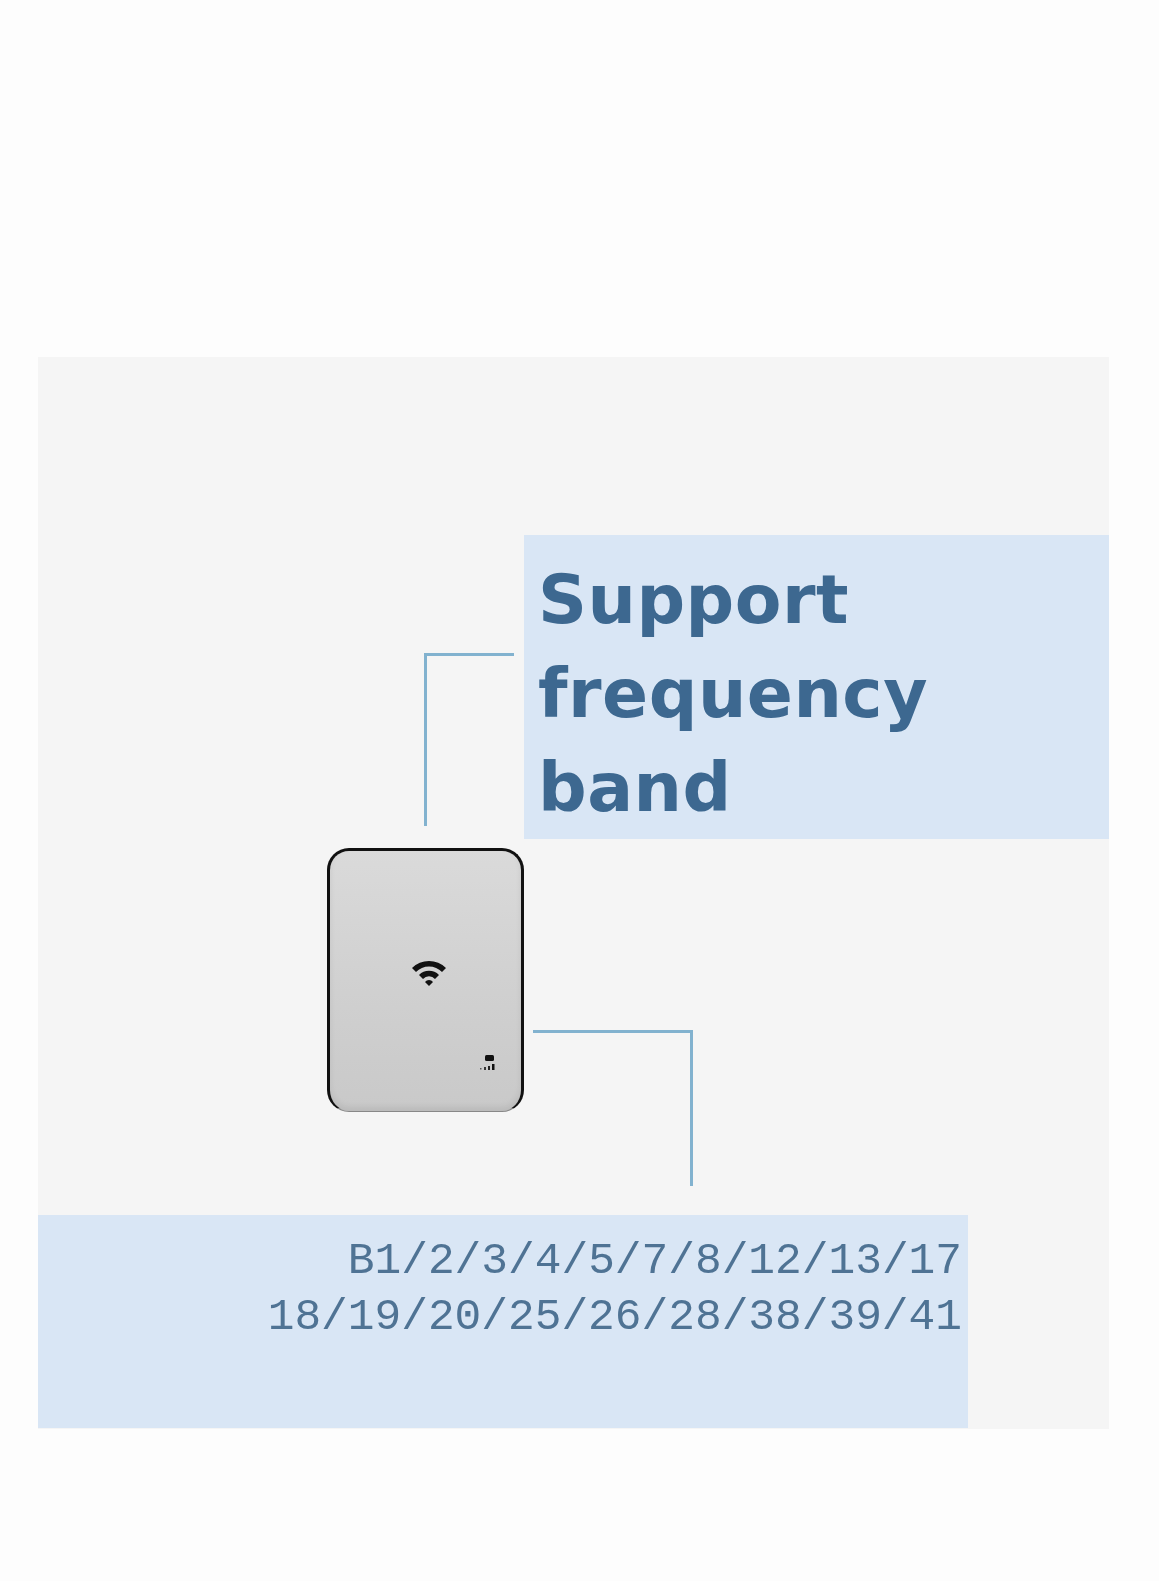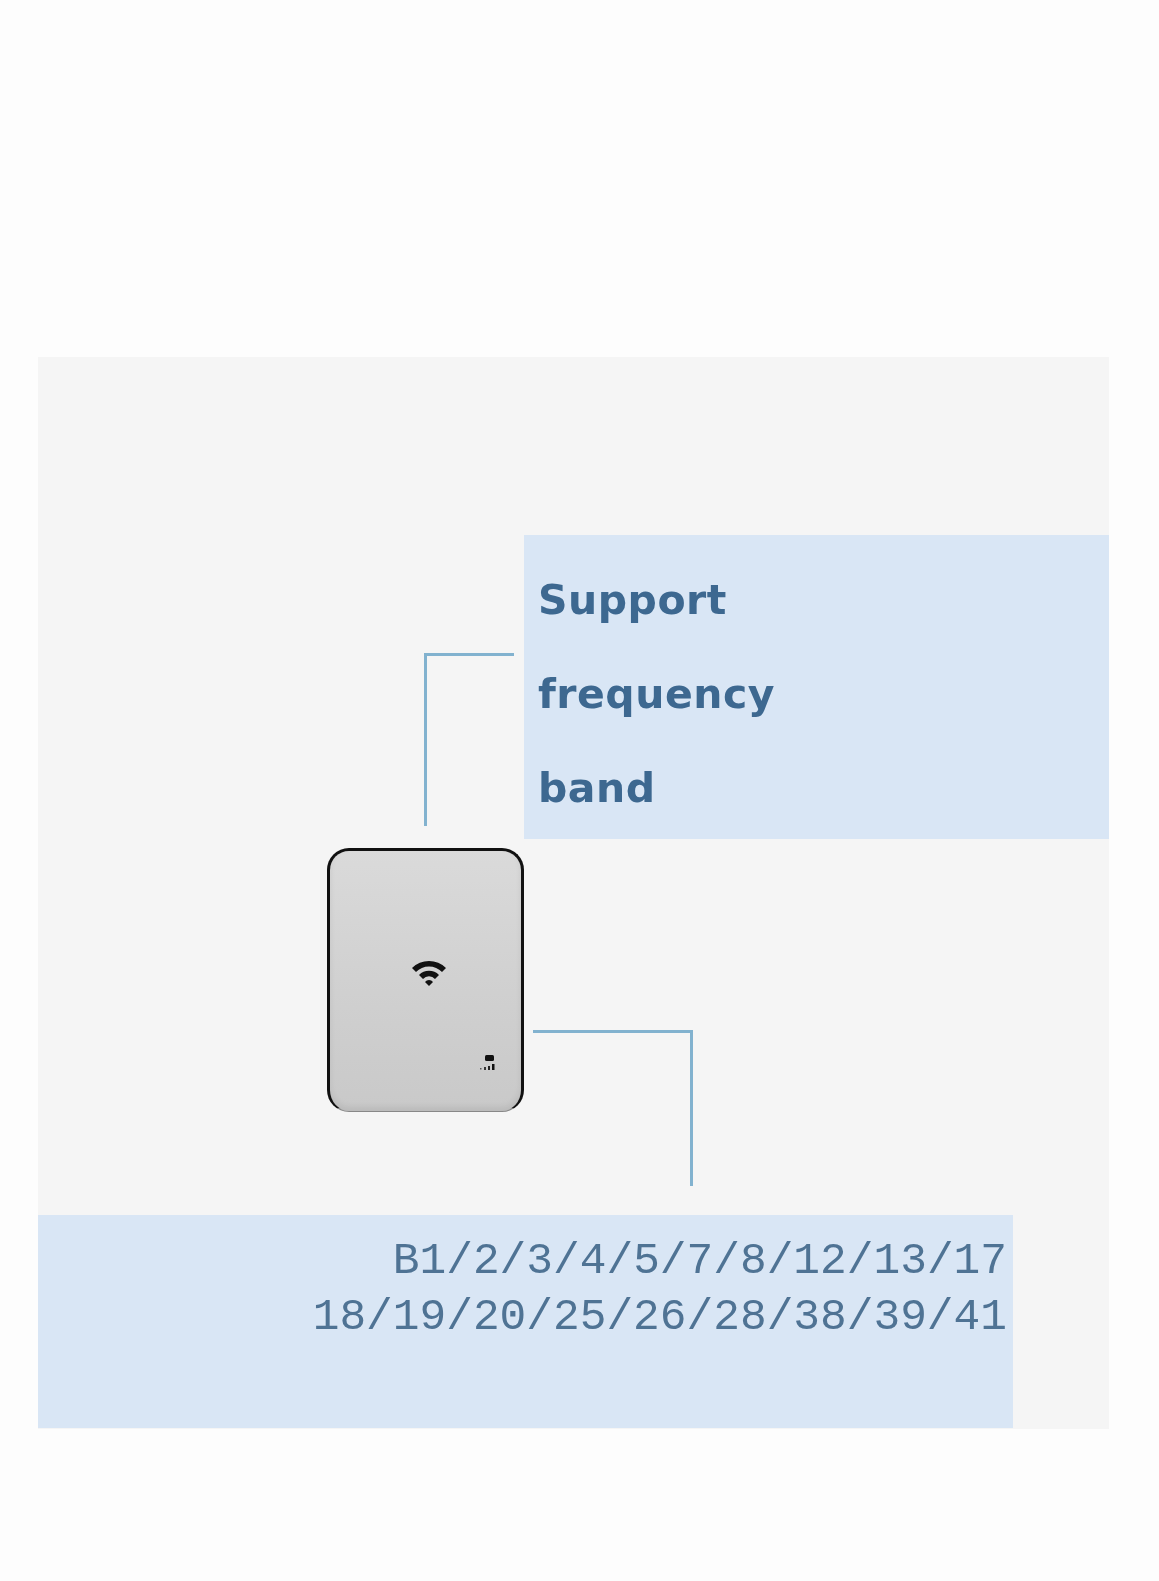--- a/index.html
+++ b/index.html
@@ -12,26 +12,26 @@
     position: absolute; left: 38px; top: 357px;
     width: 1071px; height: 1072px; background: #f5f5f5;
   }
   .title-box {
     position: absolute; left: 524px; top: 535px;
     width: 585px; height: 304px; background: #d9e6f5;
   }
   .title-text {
     position: absolute; left: 14px; top: 18px; margin: 0;
     font-family: "DejaVu Sans", sans-serif; font-weight: bold;
-    font-size: 41px; line-height: 94px; color: #3d6890;
+    font-size: 68px; line-height: 94px; color: #3d6890;
     letter-spacing: 0.5px;
   }
   .bands-box {
     position: absolute; left: 38px; top: 1215px;
-    width: 930px; height: 213px; background: #d9e6f5; padding-left: 45px;
+    width: 930px; height: 213px; background: #d9e6f5;
   }
   .bands-text {
     position: absolute; right: 6px; top: 18px; margin: 0;
     font-family: "Liberation Mono", monospace; font-size: 44.5px;
     line-height: 56px; color: #4f7394; text-align: right;
     white-space: pre;
   }
   .line { position: absolute; background: #82b2cf; }
   .device {
     position: absolute; left: 327px; top: 848px;

